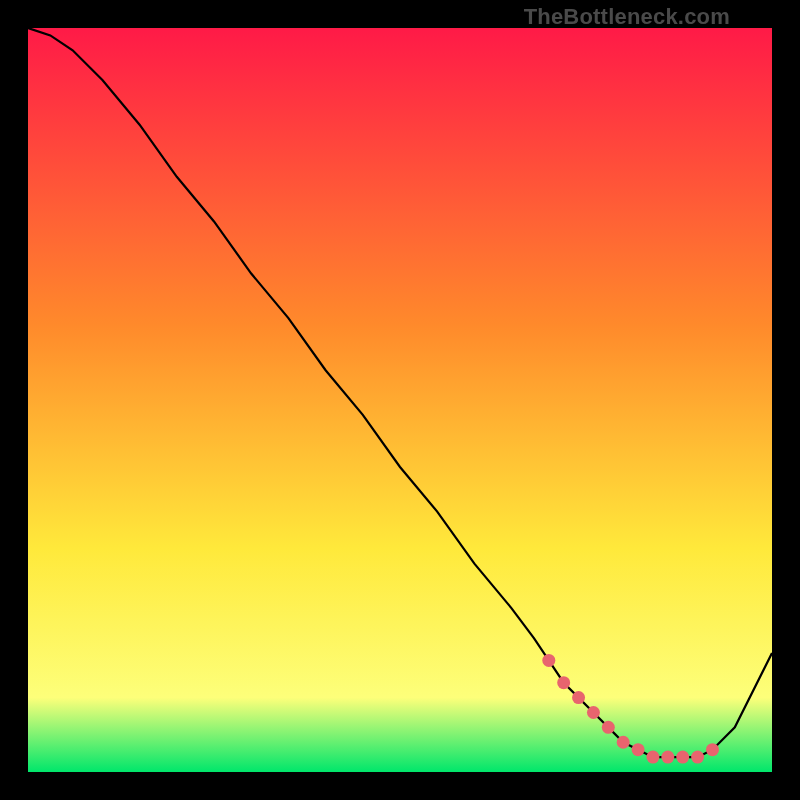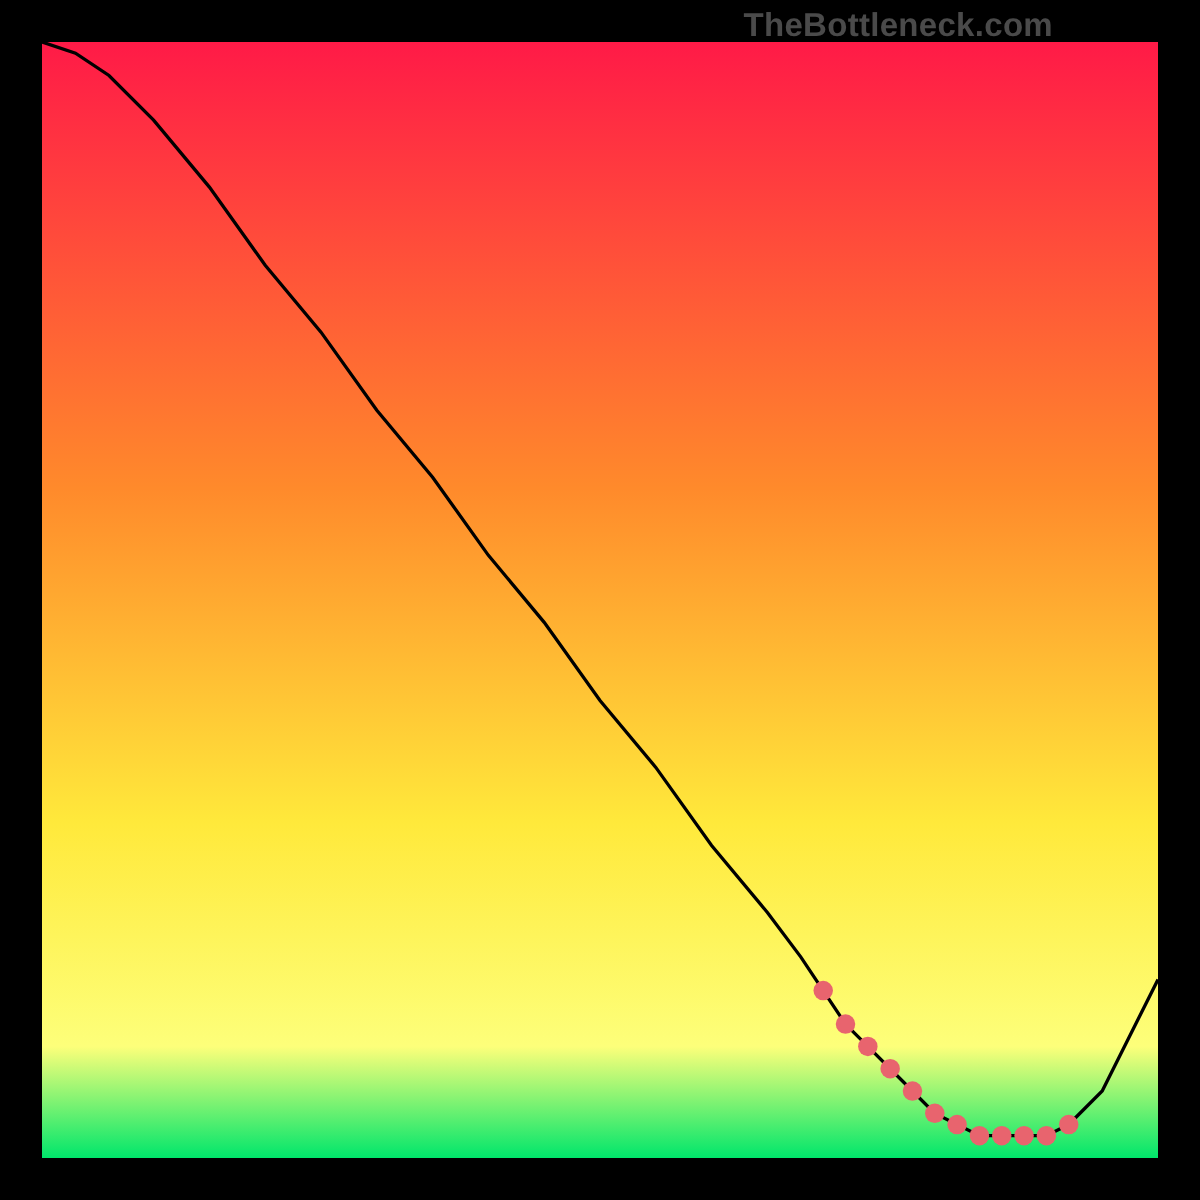--- a/index.html
+++ b/index.html
@@ -9,20 +9,21 @@
     height: 800px;
     background: #000;
     font-family: Arial, Helvetica, sans-serif;
     overflow: hidden;
   }
   .frame {
     position: relative;
     width: 720px;
     height: 800px;
     background: #000;
+    padding-left: 28px;
   }
   .watermark {
     position: absolute;
     top: 4px;
     right: 18px;
     color: #4a4a4a;
     font-size: 22px;
     font-weight: 600;
     letter-spacing: 0.2px;
     user-select: none;

